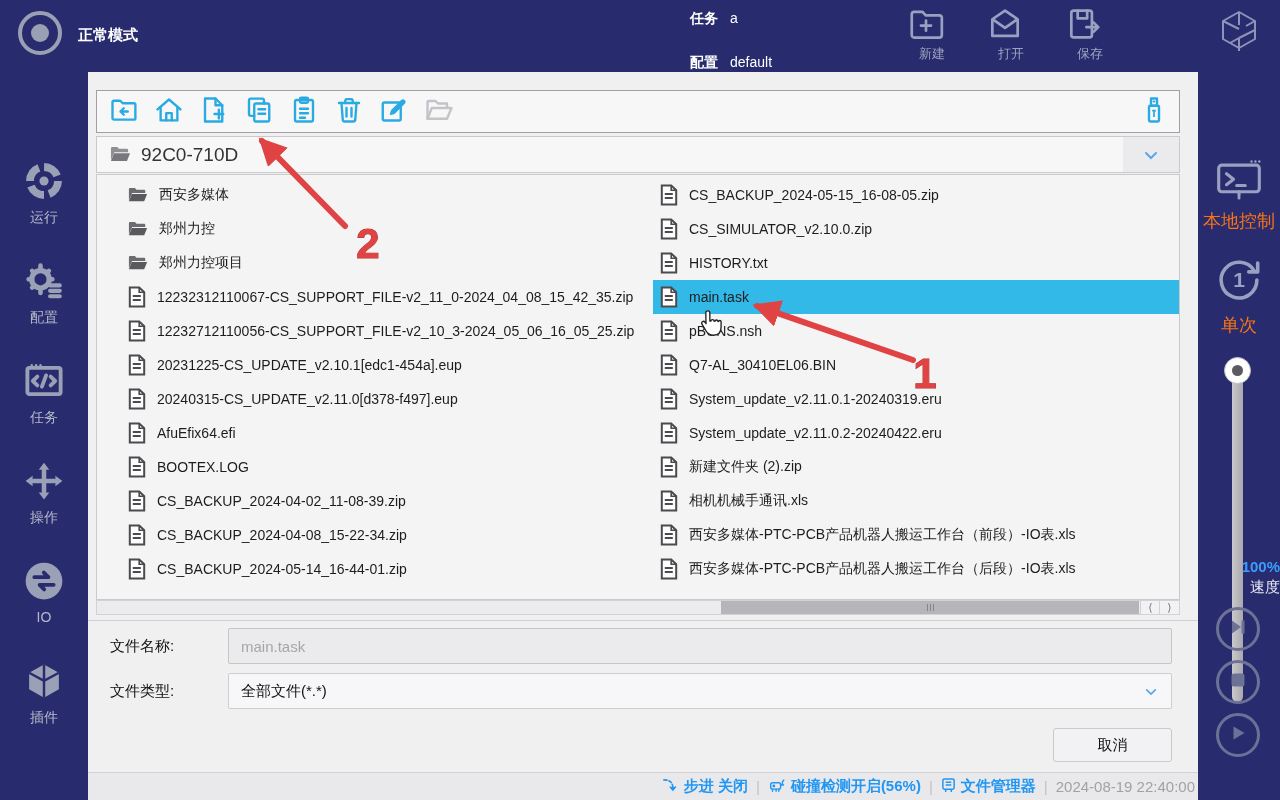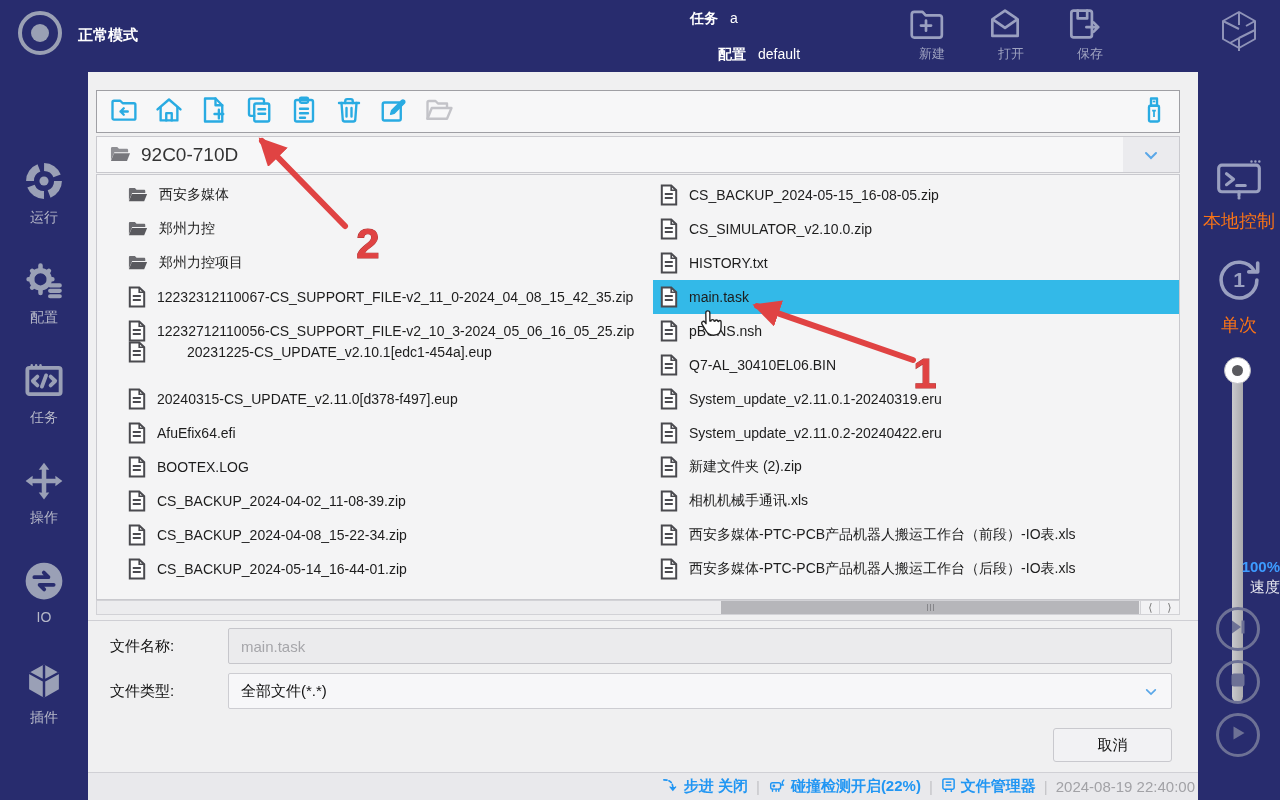--- a/index.html
+++ b/index.html
@@ -5,21 +5,21 @@
   html,body{margin:0;padding:0;background:#555;}
   #app{position:relative;width:1280px;height:800px;overflow:hidden;
        font-family:"Liberation Sans","DejaVu Sans",sans-serif;background:#f0f0f1;}
   
   .header{position:absolute;left:0;top:0;width:1280px;height:72px;background:#282c6e;}
   .logo-ring{position:absolute;left:18px;top:11px;width:44px;height:44px;border:4px solid #9aa0b4;border-radius:50%;box-sizing:border-box;}
   .logo-ring .dot{position:absolute;left:9px;top:9px;width:18px;height:18px;border-radius:50%;background:#9aa0b4;}
   .mode-label{position:absolute;left:78px;top:26px;color:#fff;font-size:15px;font-weight:bold;}
   .hdr-kv{position:absolute;left:690px;color:#fff;font-size:14px;white-space:nowrap;}
   .hdr-kv b{font-weight:bold;margin-right:12px;}
-  .kv1{top:10px;} .kv2{top:46px;margin-left:28px;}
+  .kv1{top:10px;} .kv2{top:54px;}
   .hdr-actions{position:absolute;left:889px;top:5px;display:flex;gap:23px;}
   .hdr-action{width:56px;height:62px;display:flex;flex-direction:column;align-items:flex-end;justify-content:flex-start;cursor:pointer;}
   .hdr-action svg{display:block;}
   .hdr-action .lbl{margin-top:2px;font-size:13px;color:#9fa3c0;}
   .brand-logo{position:absolute;left:1214px;top:8px;}
   
   .side-left{position:absolute;left:0;top:72px;width:88px;height:728px;background:#282c6e;}
   .side-right{position:absolute;left:1198px;top:72px;width:82px;height:728px;background:#282c6e;}
   .side-item{position:absolute;left:0;width:88px;text-align:center;cursor:pointer;}
   .side-item .lbl{display:block;margin-top:3px;font-size:14px;color:#b6b8c8;}
@@ -377,21 +377,21 @@
 
     <span class="icon">
       <svg width="20" height="22" viewBox="0 0 20 22">
                 <path d="M2.8 1.5h9.4l5 4.7v14.3H2.8z" fill="#fdfdfd" stroke="#4a4a4f" stroke-width="2"></path>
                 <path d="M12.2 1.5v4.7h5" fill="none" stroke="#4a4a4f" stroke-width="1.6"></path>
                 <path d="M5.8 10h8M5.8 14h8" stroke="#4a4a4f" stroke-width="1.8"></path>
               </svg>
     </span>
     <span class="name">12232712110056-CS_SUPPORT_FILE-v2_10_3-2024_05_06_16_05_25.zip</span>
   </div>
-          <div class="file-row" style="top: 160px; gap: 30px;">
+          <div class="file-row" style="top: 173px;">
 
     <span class="icon">
       <svg width="20" height="22" viewBox="0 0 20 22">
                 <path d="M2.8 1.5h9.4l5 4.7v14.3H2.8z" fill="#fdfdfd" stroke="#4a4a4f" stroke-width="2"></path>
                 <path d="M12.2 1.5v4.7h5" fill="none" stroke="#4a4a4f" stroke-width="1.6"></path>
                 <path d="M5.8 10h8M5.8 14h8" stroke="#4a4a4f" stroke-width="1.8"></path>
               </svg>
     </span>
     <span class="name">20231225-CS_UPDATE_v2.10.1[edc1-454a].eup</span>
   </div>
@@ -634,21 +634,21 @@
         <span>步进 关闭</span>
       </span>
       <span class="sep">|</span>
       <span class="blue">
         <span><svg width="18" height="17" viewBox="0 0 20 18" fill="none" stroke="#2196f3" stroke-width="1.6" stroke-linecap="round" stroke-linejoin="round">
               <rect x="3" y="6" width="11" height="7" rx="2"></rect>
               <path d="M14 8.5h3.2M16 8.5V5l1.5-2"></path>
               <path d="M5 13v2.5M9 13v2.5M12 13v2.5"></path>
               <circle cx="6.5" cy="9.5" r="0.8" fill="#2196f3"></circle>
             </svg></span>
-        <span>碰撞检测开启(22%)</span>
+        <span>碰撞检测开启(56%)</span>
       </span>
       <span class="sep">|</span>
       <span class="blue">
         <span><svg width="15" height="17" viewBox="0 0 16 18" fill="none" stroke="#2196f3" stroke-width="1.6" stroke-linejoin="round">
               <rect x="2" y="2" width="12" height="11" rx="1.5"></rect>
               <path d="M5 5.5h6M5 8.5h6"></path>
               <path d="M5 13v3M11 13v3"></path>
             </svg></span>
         <span>文件管理器</span>
       </span>

